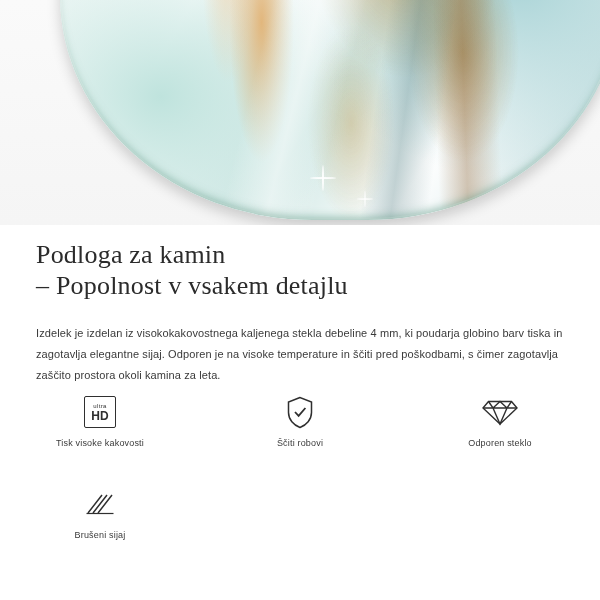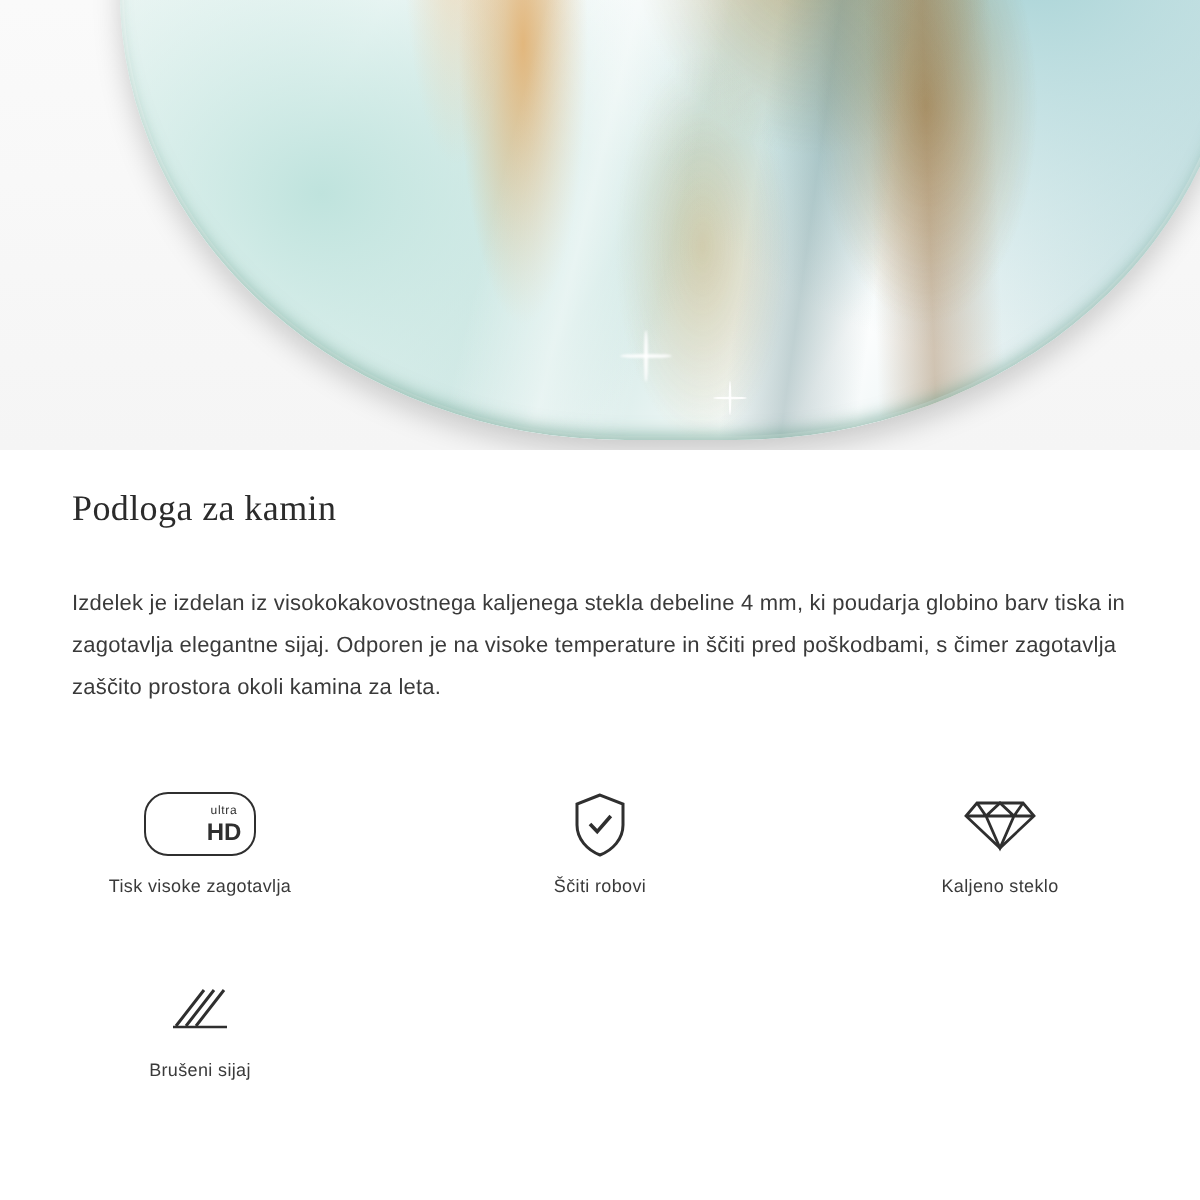--- a/index.html
+++ b/index.html
@@ -113,21 +113,21 @@
   .content {
     position: absolute;
     left: 0;
     top: 225px;
     width: 600px;
     padding: 0 36px;
     box-sizing: border-box;
   }
   .headline {
     font-family: "Liberation Serif", serif;
-    font-size: 18px;
+    font-size: 26px;
     line-height: 31px;
     color: #2b2b2b;
     font-weight: 400;
     margin: 14px 0 0 0;
     letter-spacing: .2px;
   }
   .headline .line2 { display: block; }
   .paragraph {
     margin-top: 22px;
     font-size: 11px;
@@ -165,27 +165,26 @@
     margin-top: 4px;
     font-size: 9px;
     color: #3a3a3a;
     text-align: center;
     letter-spacing: .02em;
   }
   .ultrahd-box {
     width: 30px;
     height: 30px;
     border: 1.6px solid #2f2f2f;
-    border-radius: 12px;
+    border-radius: 2px;
     display: flex;
     flex-direction: column;
     align-items: center;
     justify-content: center;
     line-height: 1;
-    padding-left: 24px;
   }
   .ultrahd-box .u {
     font-size: 6px;
     letter-spacing: .06em;
     color: #2f2f2f;
   }
   .ultrahd-box .hd {
     font-size: 12px;
     font-weight: bold;
     color: #2f2f2f;
@@ -206,55 +205,56 @@
       <div class="layer l3"></div>
       <div class="plate-edge"></div>
     </div>
     <div class="sparkle" id="sp1"></div>
     <div class="sparkle" id="sp2"></div>
   </div>
 
   <div class="content">
     <h1 class="headline">
       <span>Podloga za kamin</span>
+      <span class="line2">– Popolnost v vsakem detajlu</span>
     </h1>
     <p class="paragraph">Izdelek je izdelan iz visokokakovostnega kaljenega stekla debeline 4 mm, ki poudarja globino barv tiska in zagotavlja elegantne sijaj. Odporen je na visoke temperature in ščiti pred poškodbami, s čimer zagotavlja zaščito prostora okoli kamina za leta.</p>
   </div>
 
   <div class="features">
 
 
     <div class="feature">
       <div class="ico">
         <div class="ultrahd-box">
           <span class="u">ultra</span>
           <span class="hd">HD</span>
         </div>
       </div>
-      <div class="cap">Tisk visoke zagotavlja</div>
+      <div class="cap">Tisk visoke kakovosti</div>
     </div>
 
     <div class="feature">
       <div class="ico">
         <svg width="36" height="40" viewBox="0 0 36 40" fill="none" stroke="#2f2f2f" stroke-width="1.5">
           <path d="M18 5.5 6.5 10v10.5C6.5 27.5 11.6 33 18 35.5 24.4 33 29.5 27.5 29.5 20.5V10L18 5.5z"></path>
           <path d="m13 20 3.6 3.8L23.4 16" stroke-width="1.8"></path>
         </svg>
       </div>
       <div class="cap">Ščiti robovi</div>
     </div>
 
     <div class="feature">
       <div class="ico">
         <svg width="40" height="34" viewBox="0 0 40 34" fill="none" stroke="#2f2f2f" stroke-width="1.4">
           <path d="M8.5 6.5h23L37 13 20 29 3 13l5.5-6.5z"></path>
           <path d="M8.5 6.5 13 13l7-6.5 7 6.5 4.5-6.5M3 13h34M13 13l7 16 7-16"></path>
         </svg>
       </div>
-      <div class="cap">Kaljeno steklo</div>
+      <div class="cap">Odporen steklo</div>
     </div>
 
     <div class="feature">
       <div class="ico">
         <svg width="40" height="34" viewBox="0 0 40 34" fill="none" stroke="#2f2f2f" stroke-width="1.5">
           <path d="M8 26 22 8M13 26 27 8M18 26 32 8"></path>
           <path d="M6.5 26.5h27" stroke-width="1.2"></path>
         </svg>
       </div>
       <div class="cap">Brušeni sijaj</div>

